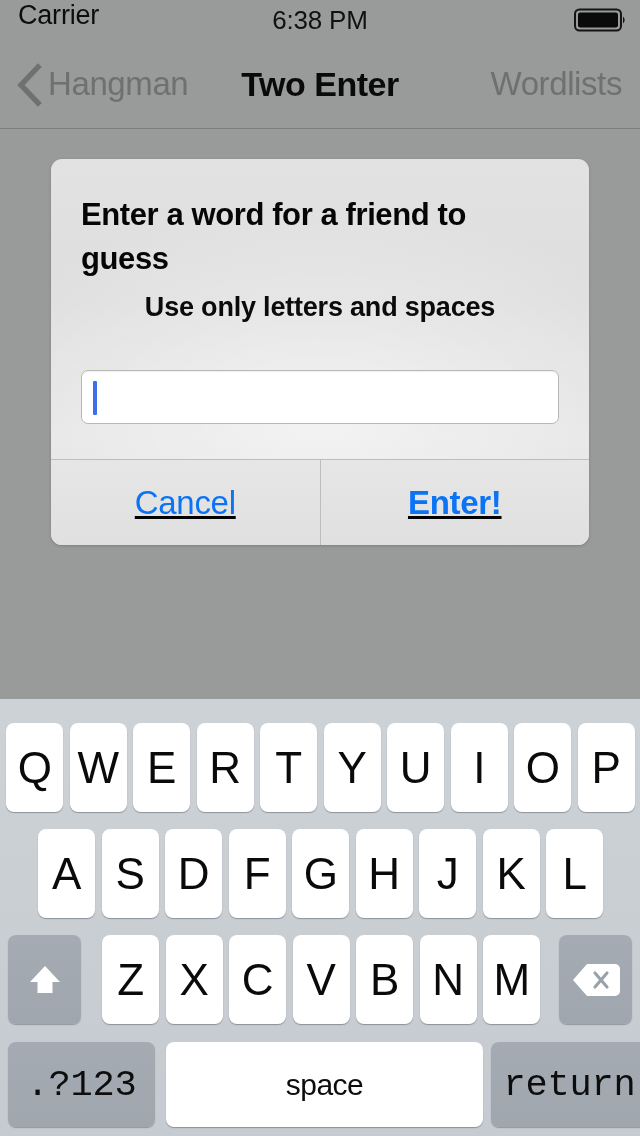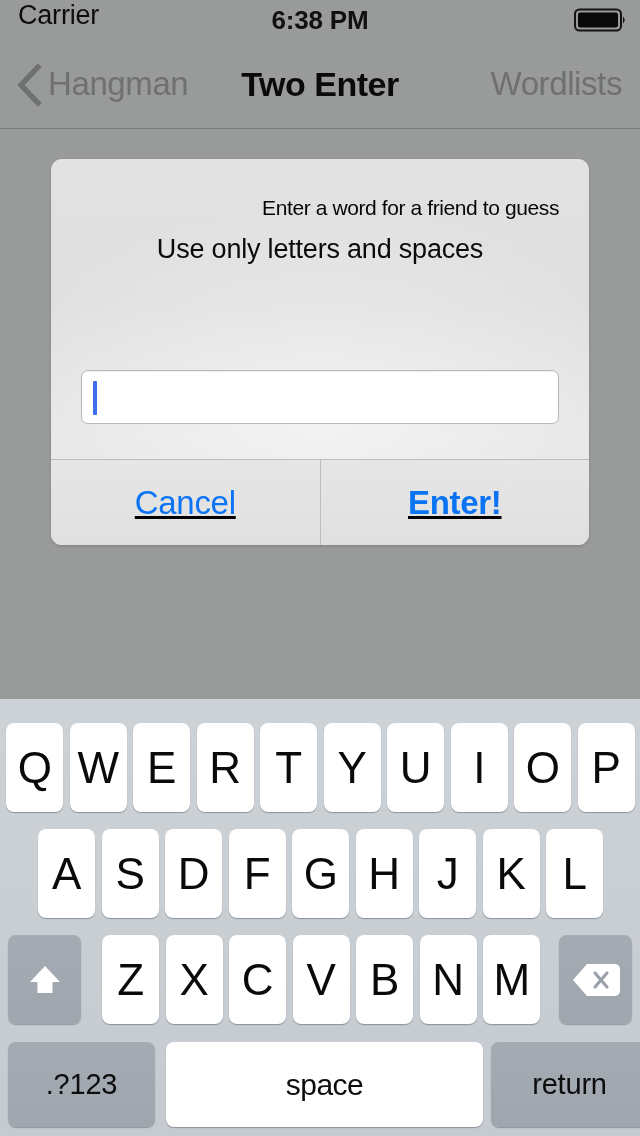--- a/index.html
+++ b/index.html
@@ -22,21 +22,21 @@
   }
   #status-left {
     position:absolute; left:18px; top:0; height:40px;
     display:flex; align-items:center; gap:9px;flex-direction:column;
   }
   #carrier-label { font-size:27px; color:#0d0d0d; letter-spacing:-0.2px; }
   .wifi-icon { display:block; }
   #status-time {
     position:absolute; left:0; top:0; width:640px; height:40px;
     display:flex; align-items:center; justify-content:center;
-    font-size:26px; font-weight:bold; color:#111; letter-spacing:-0.2px;
+    font-size:26px; font-weight:normal; color:#111; letter-spacing:-0.2px;
   }
   #status-right {
     position:absolute; right:10px; top:0; height:40px;
     display:flex; align-items:center;
   }
   .battery-icon { display:block; }
 
   
   #nav-bar {
     position:absolute; left:0; top:40px; width:640px; height:89px;
@@ -80,27 +80,27 @@
       linear-gradient(180deg, #e2e2e2 0%, #dedede 38%, #e4e4e4 72%, #e0e0e0 100%);
     box-shadow:0 1px 3px rgba(0,0,0,0.18);
     overflow:hidden;
   }
   #alert-body {
     position:relative;
     padding:34px 30px 0 30px;
     height:300px;
   }
   #alert-title {
-    font-size:21px; font-weight:normal; color:#060606;
-    text-align:right; line-height:1.42; letter-spacing:-0.4px;
+    font-size:31px; font-weight:bold; color:#060606;
+    text-align:left; line-height:1.42; letter-spacing:-0.4px;
   }
   #alert-message {
     margin-top:9px;
     font-size:27px; color:#0b0b0b;
-    text-align:center; line-height:1.3; letter-spacing:-0.2px;
+    text-align:center; line-height:1.3; letter-spacing:-0.2px;font-weight:bold;
   }
   #alert-input-wrap {
     position:absolute; left:30px; top:211px; width:478px; height:54px;
   }
   #alert-input {
     width:100%; height:100%;
     background:#ffffff;
     border:1px solid #b8b8b8;
     border-radius:7px;
     box-shadow:inset 0 1px 1px rgba(0,0,0,0.06);
@@ -151,21 +151,21 @@
     font-size:44px; color:#0a0a0a;
     letter-spacing:-0.5px;
     cursor:pointer;
     user-select:none;
   }
   .key-dark {
     background:linear-gradient(180deg, #a5abb3 0%, #9fa6ae 100%);
     box-shadow:0 1px 1px rgba(90,98,108,0.5);
   }
   .key-fn {
-    font-size:29px; color:#0d0d0d; letter-spacing:-0.2px;
+    font-size:37px; color:#0d0d0d; letter-spacing:-0.2px;font-family:Liberation Mono, monospace;
   }
   .key-space {
     background:#ffffff;
     font-size:30px; color:#0d0d0d;
   }
   .shift-icon, .delete-icon { display:block; }
 </style>
 </head>
 <body>
 

